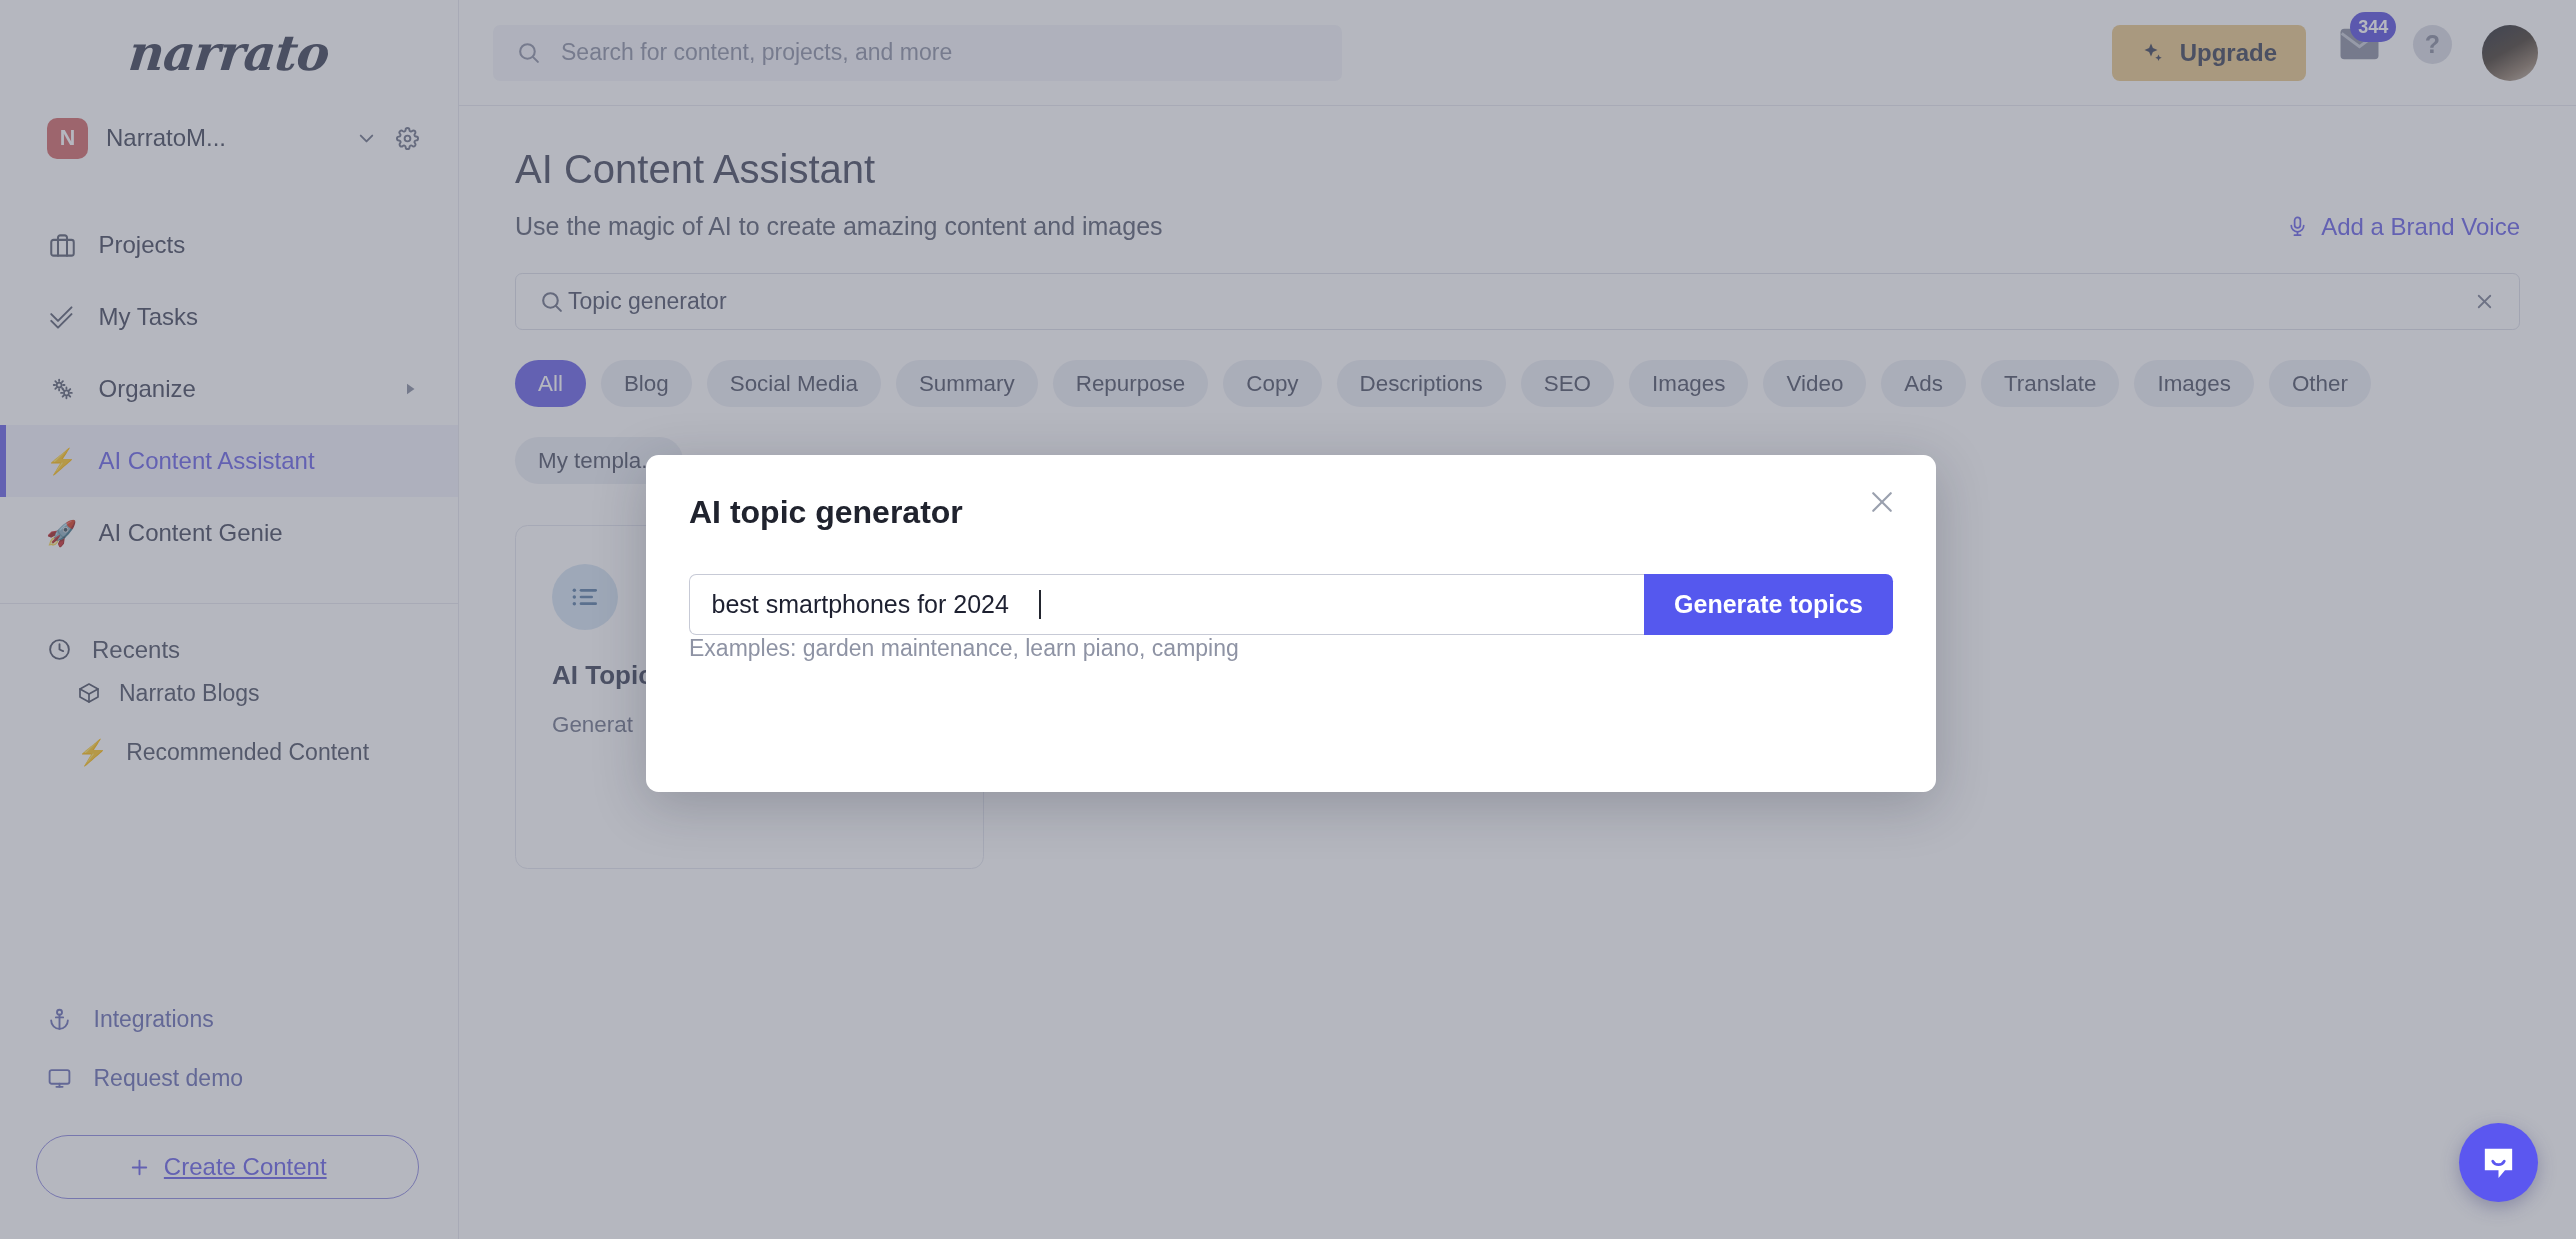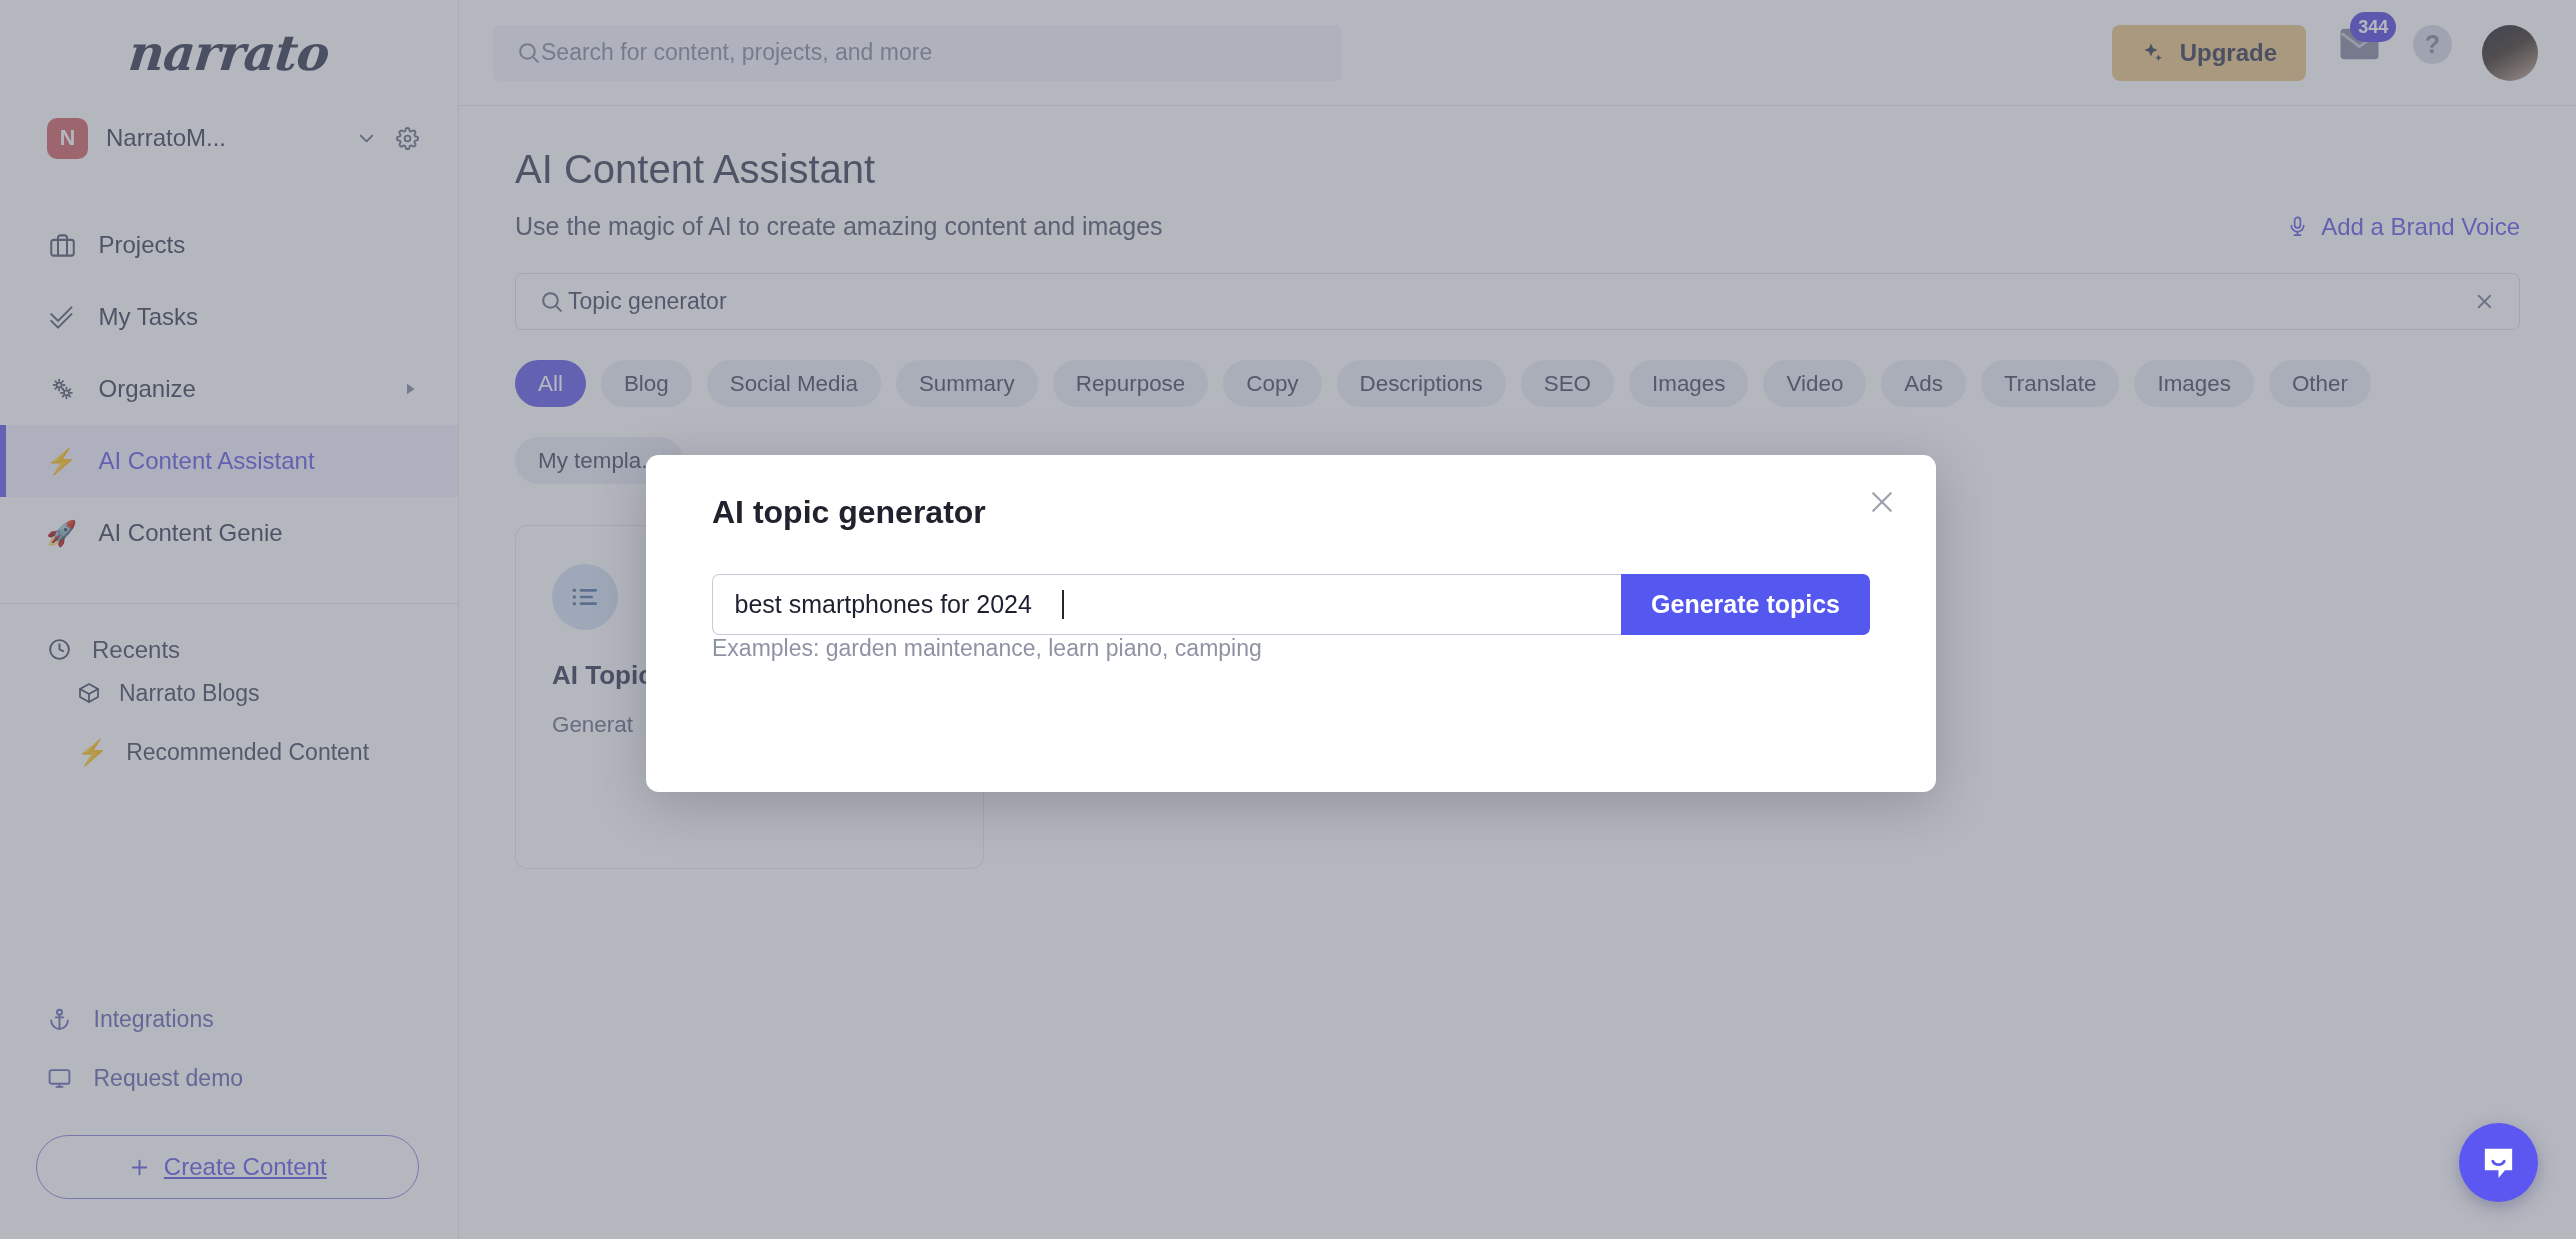--- a/index.html
+++ b/index.html
@@ -127,21 +127,21 @@
   
   .main { flex: 1; display: flex; flex-direction: column; min-width: 0; background:#fff; }
   .topbar {
     height: 106px; border-bottom: 0.9px solid #e7e8ef;
     display: flex; align-items: center; gap: 27px;
     padding: 0 38px 0 34px;
   }
   .gsearch {
     width: 849px; height: 56px;
     background: #f4f5f9; border-radius: 7.2px;
-    display:flex; align-items:center; 
+    display:flex; align-items:center; gap: 20px;
     padding: 0 23px;
     color: #8e93a6; font-size: 23px;
   }
   .topbar-right { margin-left: auto; display:flex; gap: 30px; }
   .upgrade {
     display:flex; align-items:center; gap: 14.3px;
     background: #e9c88a; color: #3f4458;
     border-radius: 8px; height: 56px; padding: 0 29px;
     font-size: 24px; font-weight: bold; cursor: pointer;
   }
@@ -209,21 +209,21 @@
   .card-desc { margin-top: 18px; font-size: 22.4px; color: #72778c; line-height: 1.45; }
 
   
   .modal {
     position: absolute; z-index: 100;
     left: 646px; top: 455px;
     width: 1290px; height: 337px;
     background: #ffffff;
     border-radius: 12.5px;
     box-shadow: 0 12.5px 54px rgba(25,28,45,0.22);
-    padding: 39px 66px;
+    padding: 39px 43px;
   }
   .modal-close {
     position: absolute; top: 32px; right: 39px;
     color: #9aa0ae; cursor: pointer; line-height: 0;
   }
   .modal-title { font-size: 32px; color: #20232e; font-weight: bold; }
   .modal-inputrow {
     margin-top: 43px; display: flex; height: 61px;
   }
   .modal-input {

